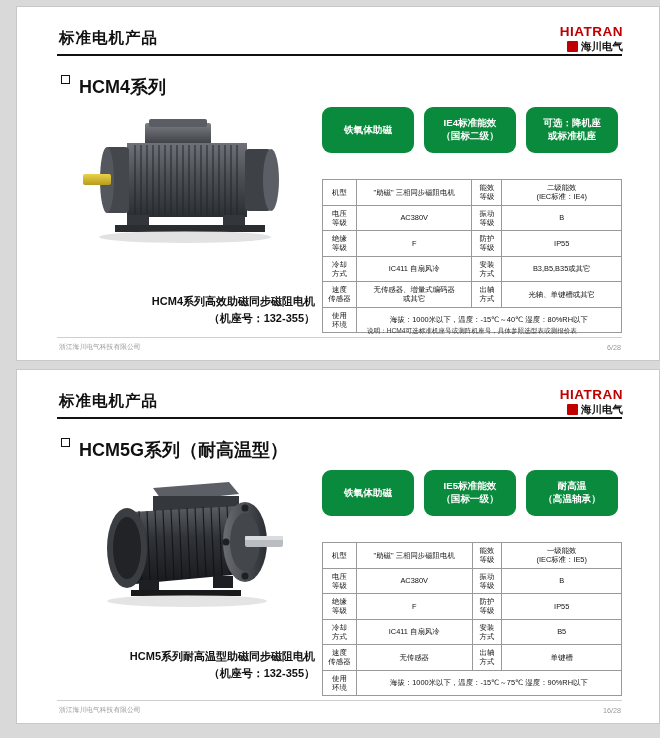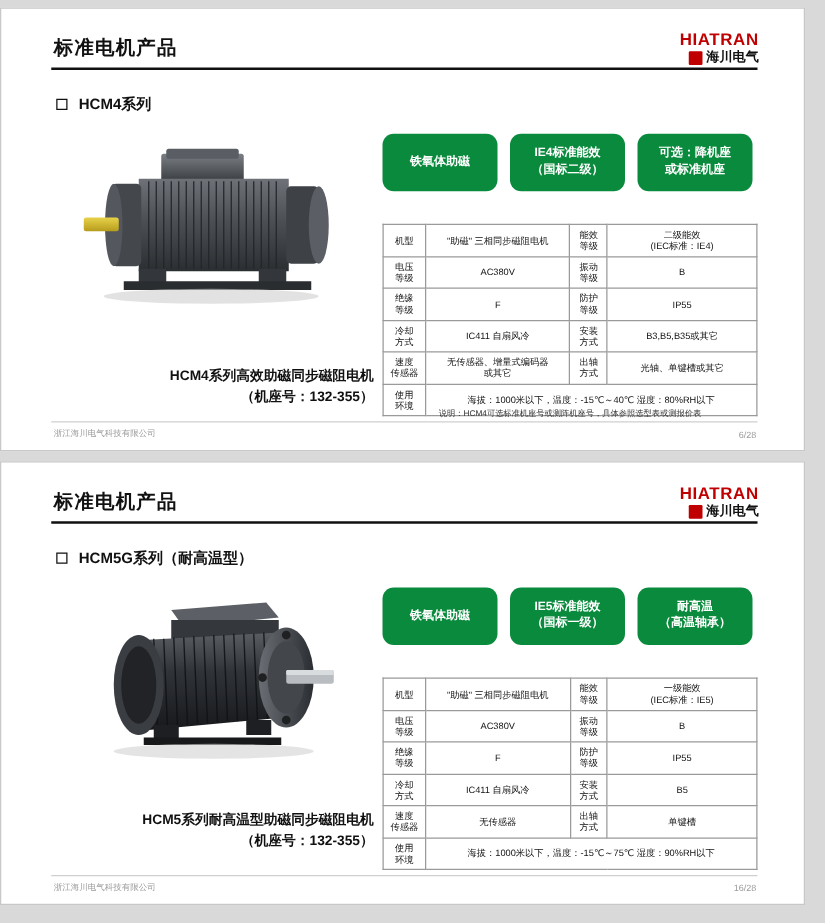--- a/index.html
+++ b/index.html
@@ -8,21 +8,21 @@
     background: #d9d9d9;
     font-family: "Liberation Sans", "DejaVu Sans", sans-serif;
   }
   body {
     width: 660px;
     height: 738px;
     overflow: hidden;
   }
   .deck {
     width: 660px;
-    padding: 6px 0;
+    padding: 6px 16px;
   }
   .slide {
     position: relative;
     width: 644px;
     height: 355px;
     background: #ffffff;
     border: 1px solid #c8c8c8;
     margin-bottom: 8px;
     overflow: hidden;
   }
@@ -78,25 +78,25 @@
   .logo-cn {
     font-size: 10.5px;
     color: #111;
     font-weight: bold;
   }
   
   .sec-title {
     position: absolute;
     left: 44px;
     top: 68px;
-    font-size: 12px;
+    font-size: 18px;
     font-weight: bold;
     color: #111;
     display: flex;
-    align-items: center;
+    align-items: flex-start;
     gap: 9px;
   }
   .sec-sq {
     display: inline-block;
     width: 9px; height: 9px;
     border: 1.4px solid #111;
   }
   
   .badges {
     position: absolute;

